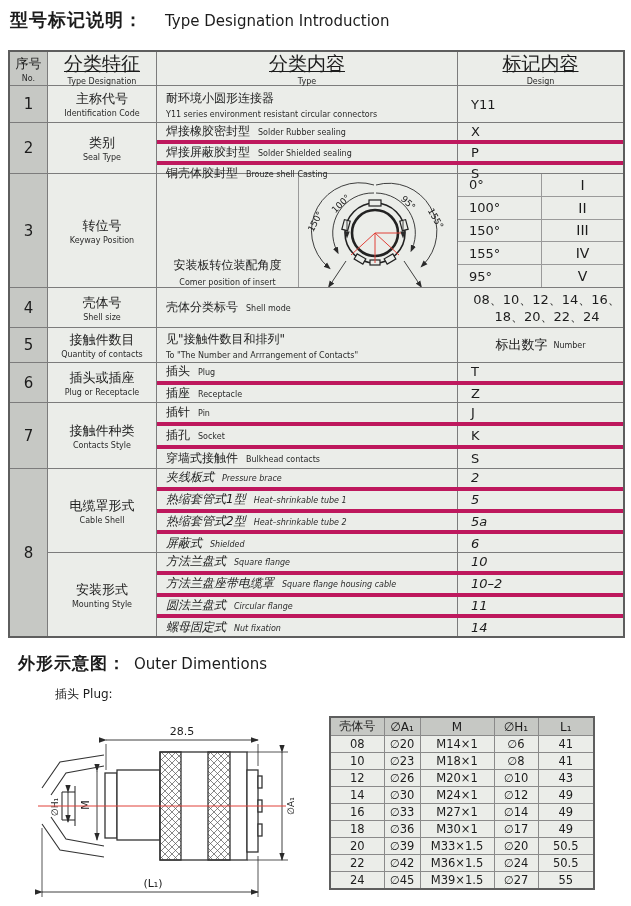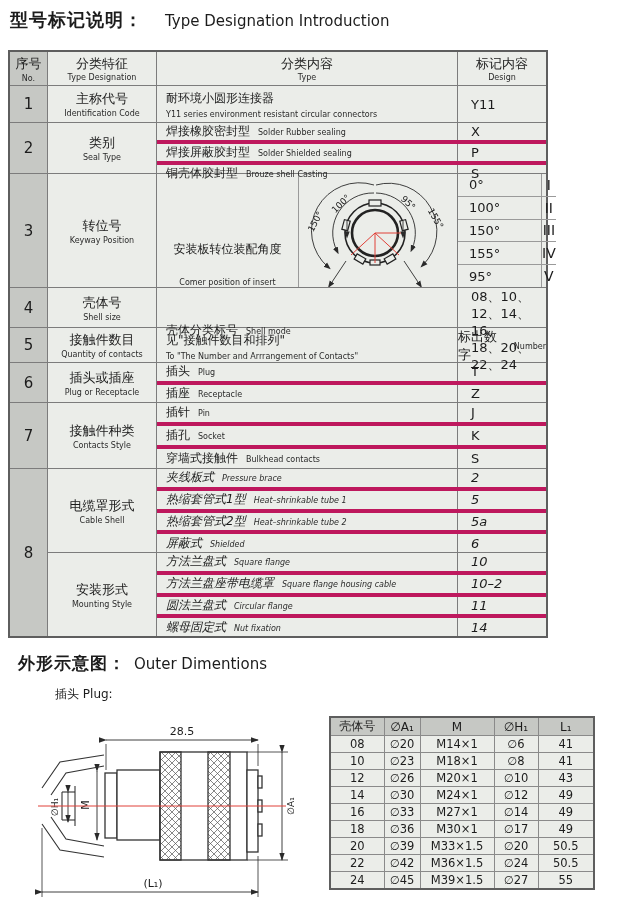--- a/index.html
+++ b/index.html
@@ -13,21 +13,21 @@
   .page-title { position:absolute; left:10px; top:8px; white-space:nowrap; }
   .page-title .zh { font-size:18px; font-weight:bold; letter-spacing:1px; }
   .page-title .en { font-size:15px; margin-left:22px; }
   .section-title { position:absolute; left:18px; top:652px; white-space:nowrap; }
   .section-title .zh { font-size:17px; font-weight:bold; letter-spacing:1px; }
   .section-title .en { font-size:15px; margin-left:8px; }
   .plug-label { position:absolute; left:55px; top:686px; font-size:12px; }
 
   
   .maintable {
-    position:absolute; left:8px; top:50px; width:540px;
+    position:absolute; left:8px; top:50px; width:617px;
     border:2px solid #5e5e5e; background:#ebede9;
   }
   .mrow { display:flex; align-items:stretch; }
   .mrow + .mrow { border-top:1px solid #7c7c7c; }
   .c-no {
     width:38px; flex:0 0 38px; background:#c6c8c4; border-right:1px solid #7c7c7c;
     display:flex; align-items:center; justify-content:center;
     font-size:15px;
   }
   .c-no.hdr { flex-direction:column; }
@@ -47,42 +47,42 @@
   }
   .s-content .zh { font-size:12px; }
   .s-content .en { font-size:8px; color:#2a2a2a; margin-left:8px; position:relative; top:1px; }
   .s-design { flex:1 1 auto; display:flex; align-items:center; padding-left:13px; font-size:13px; }
   .s-design.center { justify-content:center; padding-left:0; }
   .content-2line { display:flex; flex-direction:column; justify-content:center; align-items:flex-start; }
   .content-2line .en { margin-left:0; margin-top:2px; }
   
   .mrow.header { height:33px; }
   .hcell { display:flex; flex-direction:column; align-items:center; justify-content:center; text-align:center; }
-  .hcell .zh { font-size:13px; }
+  .hcell .zh { font-size:19px;text-decoration:underline; }
   .hcell .en { font-size:8px; color:#2a2a2a; }
   .h-content { width:301px; flex:0 0 301px; border-right:1px solid #7c7c7c; }
   .h-design { flex:1 1 auto; }
   .h-no-zh { font-size:13px; }
   .h-no-en { font-size:8px; }
   
   .r1 { height:37px; }
   .r2 { height:51px; }
   .r3 { height:114px; }
   .r4 { height:40px; }
   .r5 { height:35px; }
   .r6 { height:40px; }
   .r7 { height:66px; }
   .r8 { height:168px; }
   
   .r3-wrap { flex:1; display:flex; }
   .r3-content { width:301px; flex:0 0 301px; border-right:1px solid #7c7c7c; display:flex; }
   .r3-text { width:142px; flex:0 0 142px; border-right:1px solid #9a9a9a;
              display:flex; flex-direction:column; justify-content:flex-end; align-items:center; text-align:center; }
   .r3-text .zh { font-size:12px; }
-  .r3-text .en { font-size:8px; color:#2a2a2a; margin-top:20px; }
+  .r3-text .en { font-size:8px; color:#2a2a2a; margin-top:4px; }
   .r3-diagram { flex:1; display:flex; align-items:center; justify-content:center; }
   .r3-design { flex:1; display:flex; flex-direction:column; }
   .arow { flex:1; display:flex; }
   .arow + .arow { border-top:1px solid #9a9a9a; }
   .a-angle { width:84px; flex:0 0 84px; border-right:1px solid #9a9a9a;
              display:flex; align-items:center; padding-left:11px; font-size:13px; }
   .a-roman { flex:1; display:flex; align-items:center; justify-content:center; font-size:14px; }
   
   .design-2line { display:flex; flex-direction:column; justify-content:center; padding-left:13px; font-size:13px; line-height:17px; }
   

